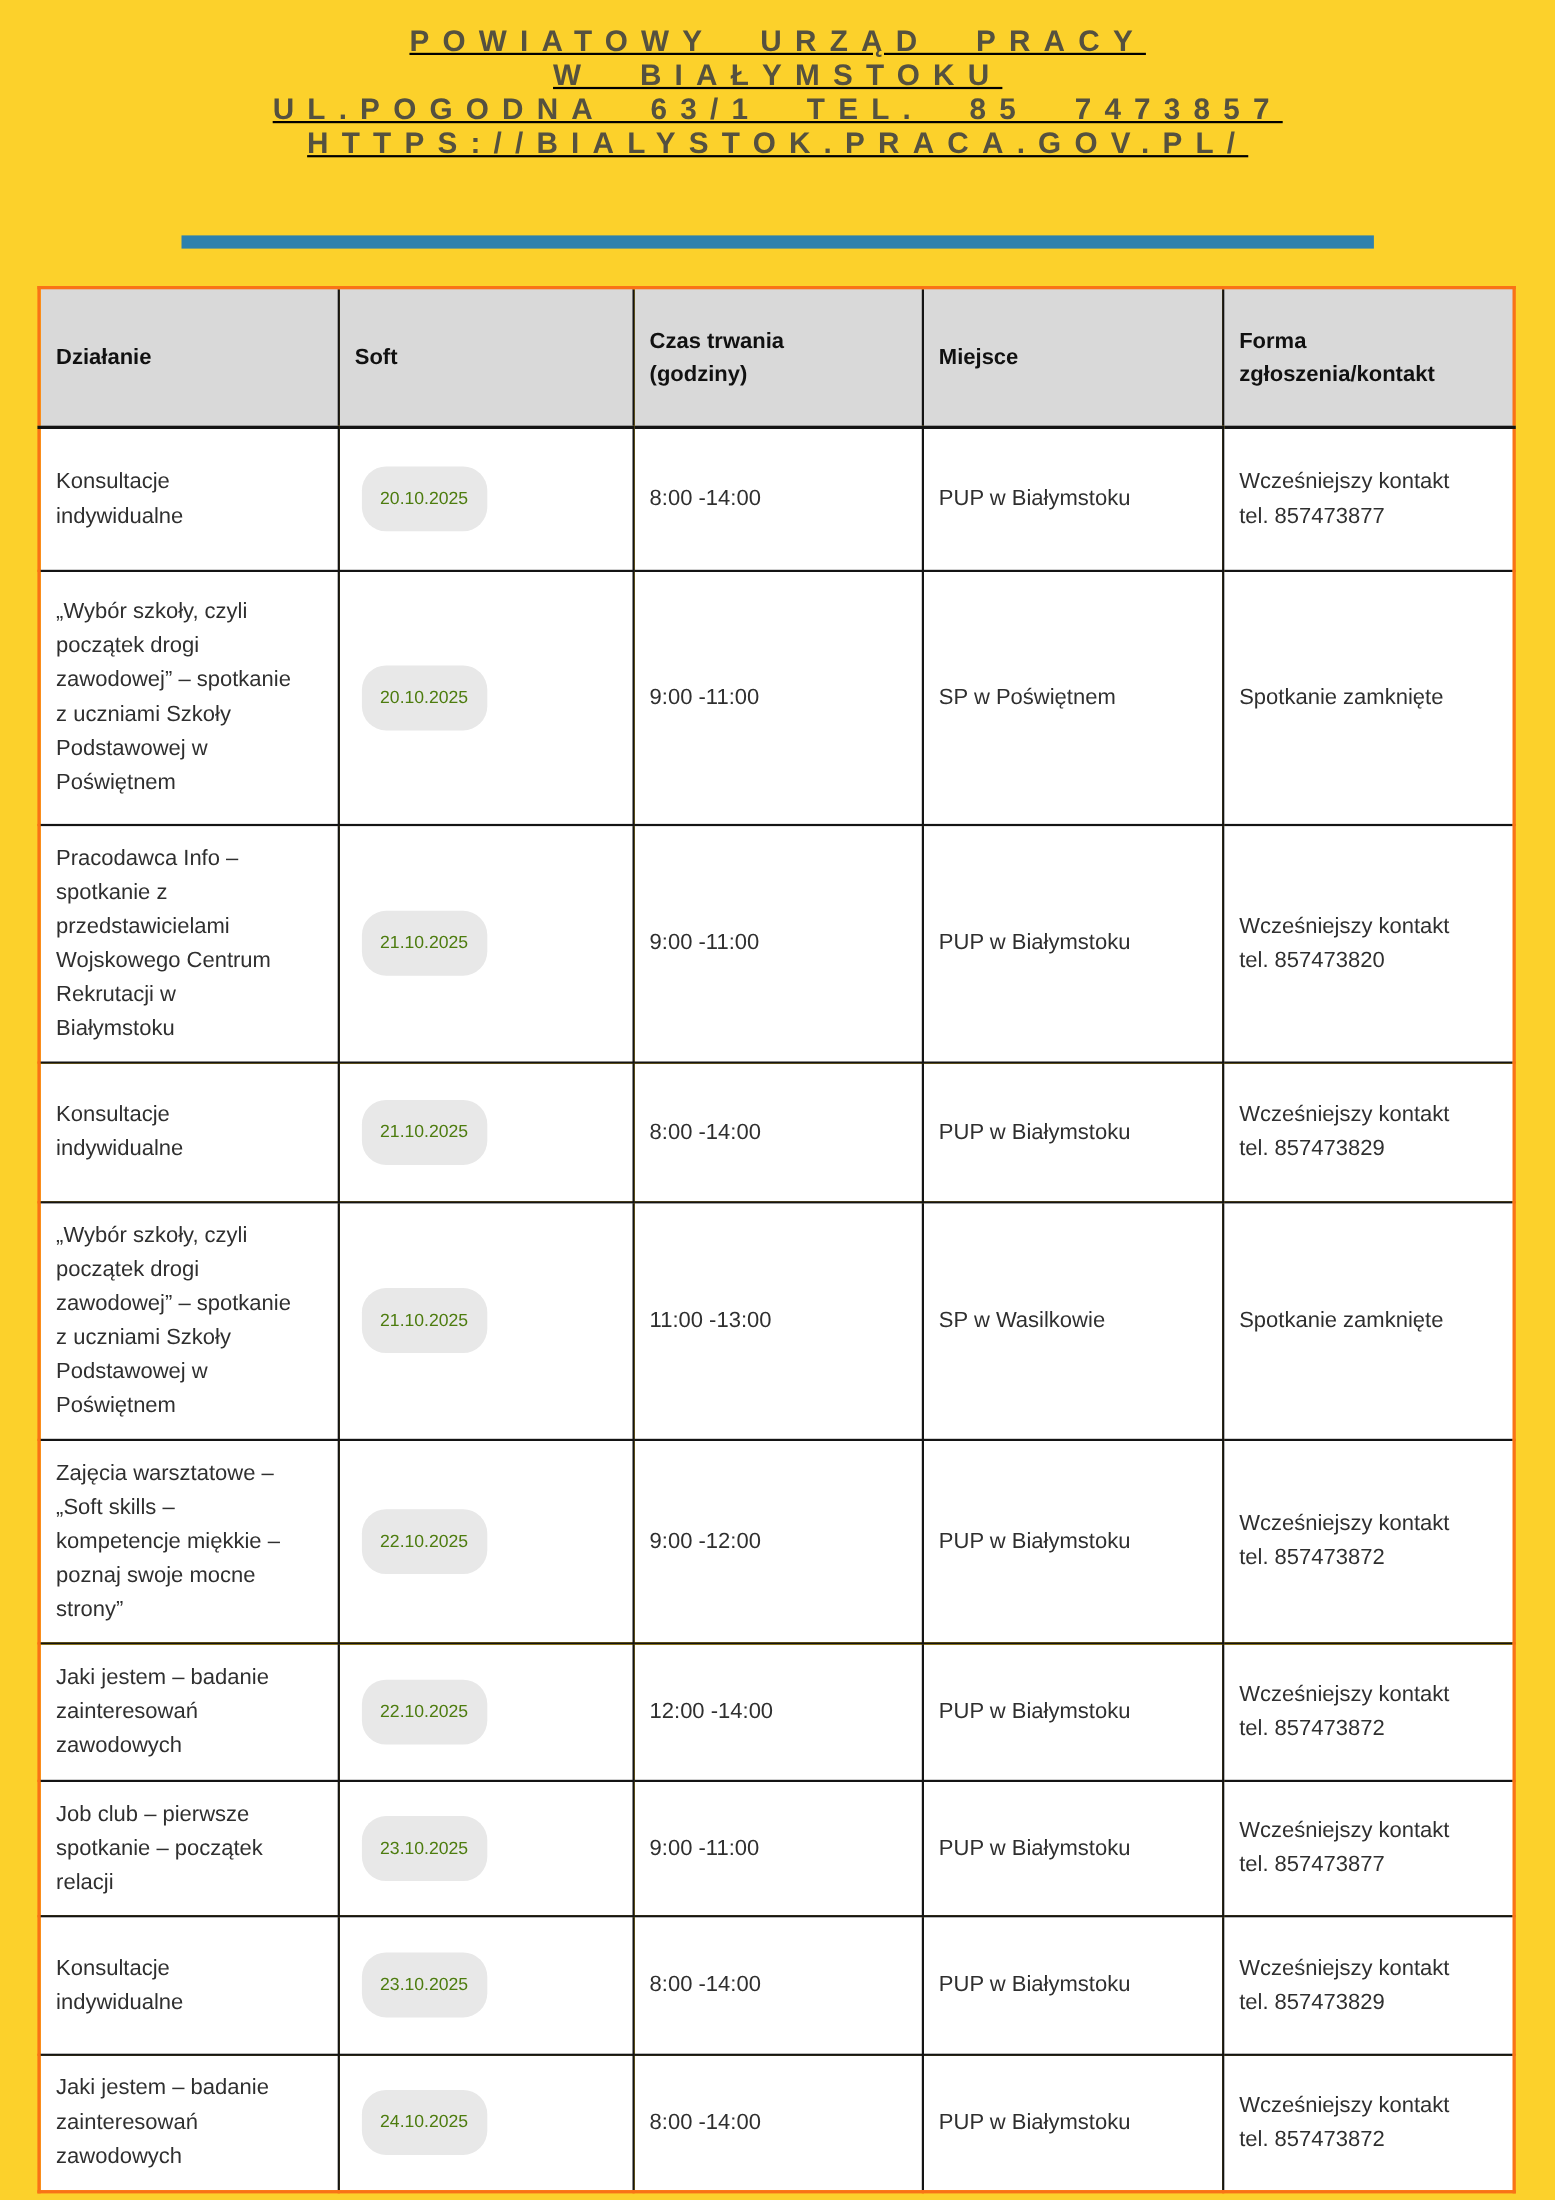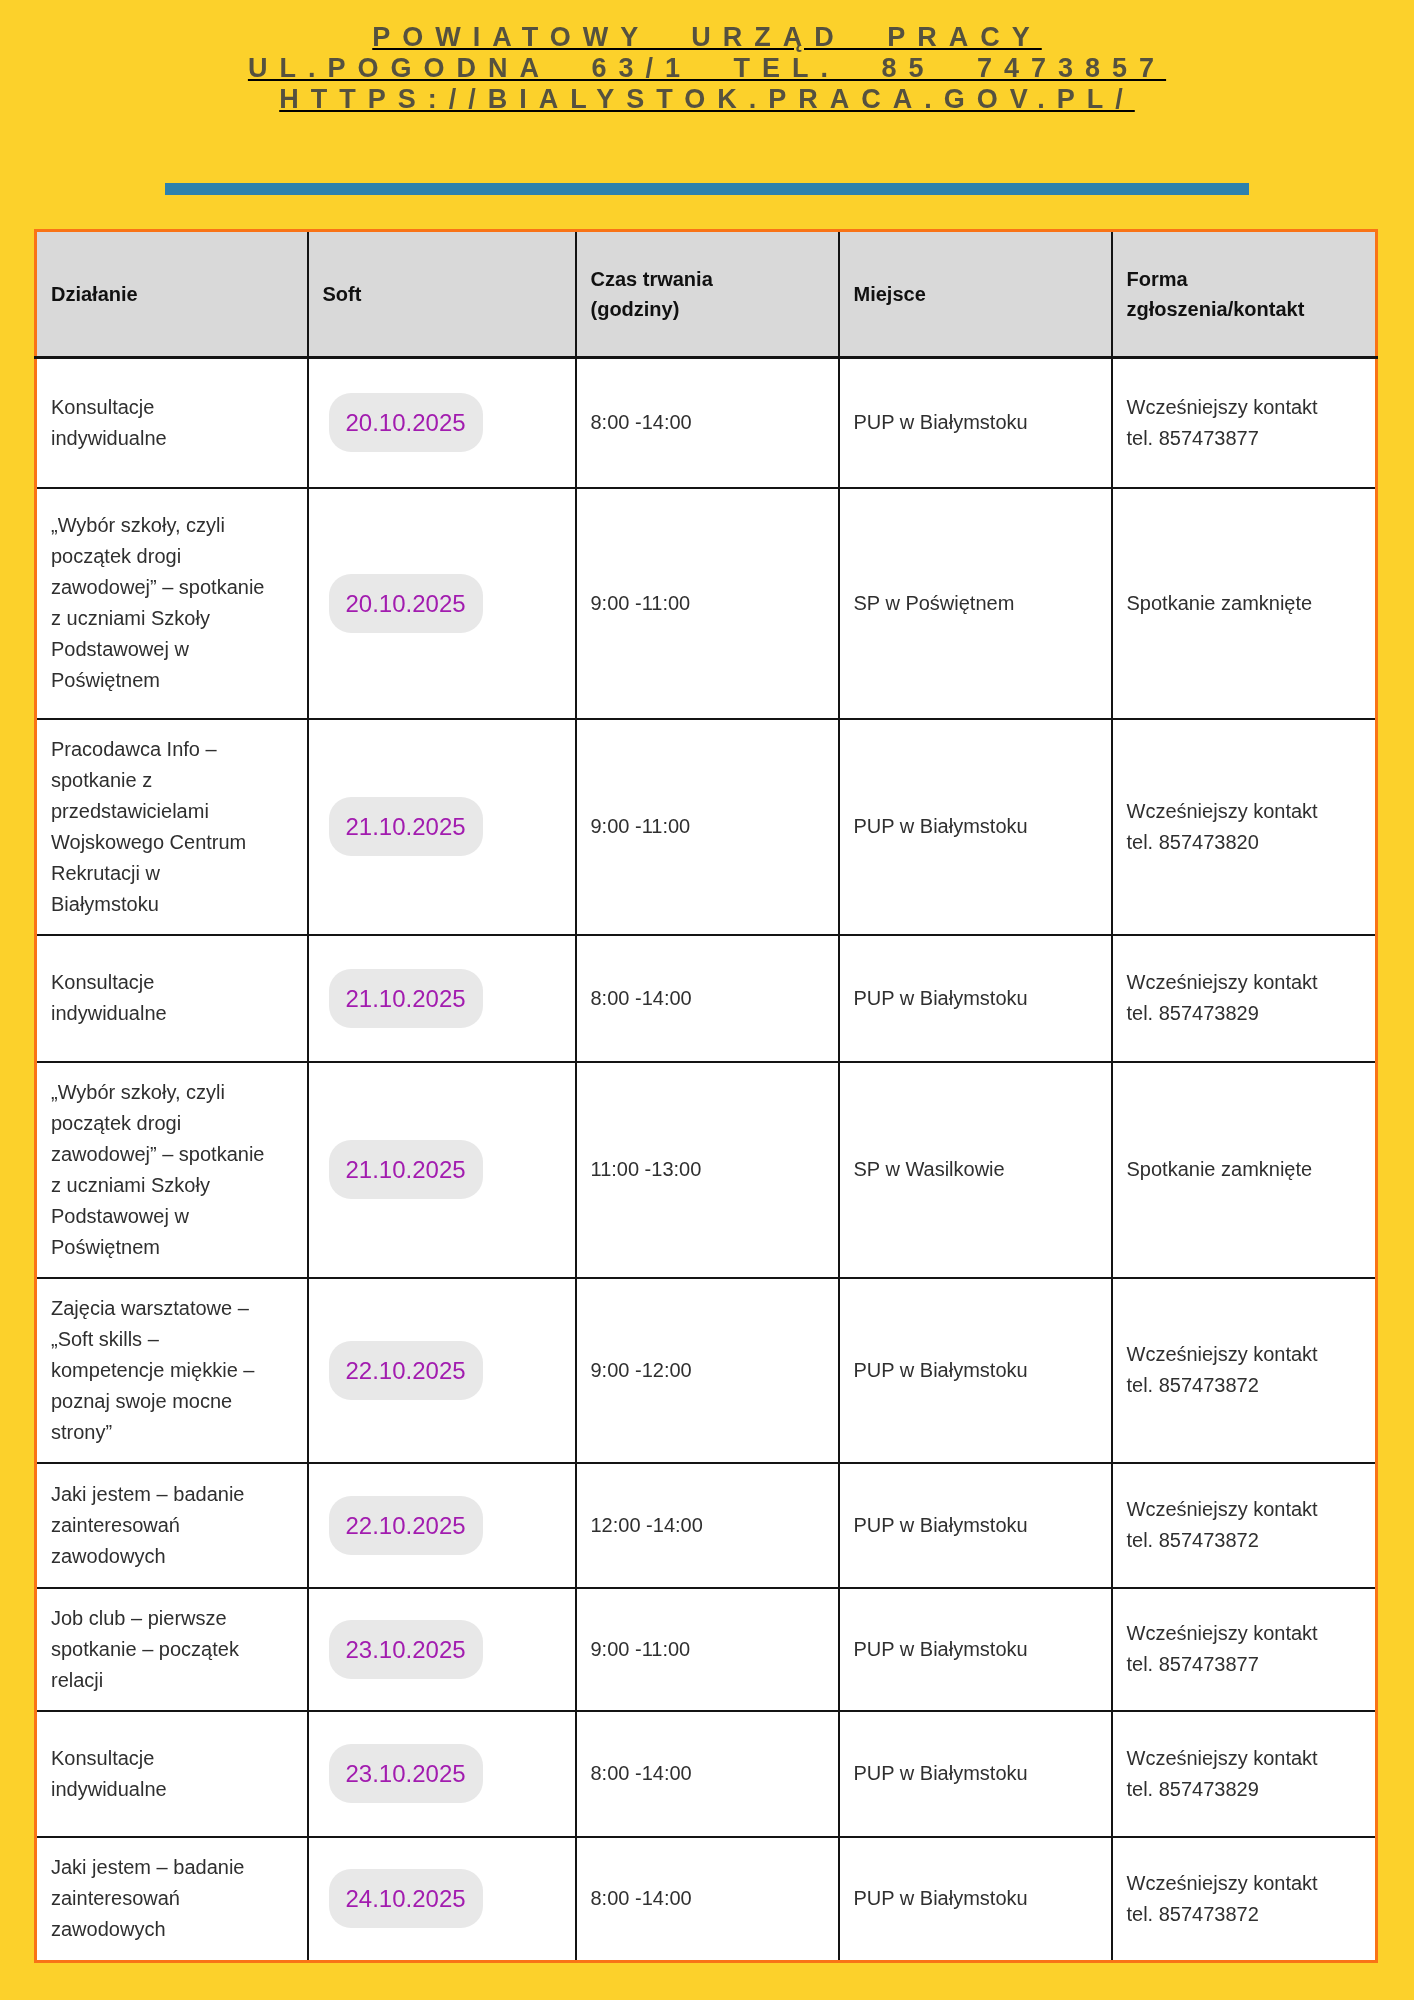--- a/index.html
+++ b/index.html
@@ -72,30 +72,31 @@
   }
   td.date-cell {
     padding-left: 20px;
     white-space: normal;
   }
   .date-pill {
     display: inline-block;
     background: #e8e8e8;
     border-radius: 22px;
     padding: 14px 17px;
-    font-size: 24px;
-    color: #a21caf;
+    font-size: 16px;
+    color: #4d7c0f;
     white-space: nowrap;
   }
 </style>
 </head>
 <body>
 
 <div class="top-header">
   <div class="hline">POWIATOWY URZĄD PRACY</div>
+  <div class="hline">W BIAŁYMSTOKU</div>
   <div class="hline">UL.POGODNA 63/1 TEL. 85 7473857</div>
   <div class="hline">HTTPS://BIALYSTOK.PRACA.GOV.PL/</div>
 </div>
 
 <div class="divider"></div>
 
 <table class="schedule">
   <colgroup>
     <col class="c1">
       <col class="c2">

